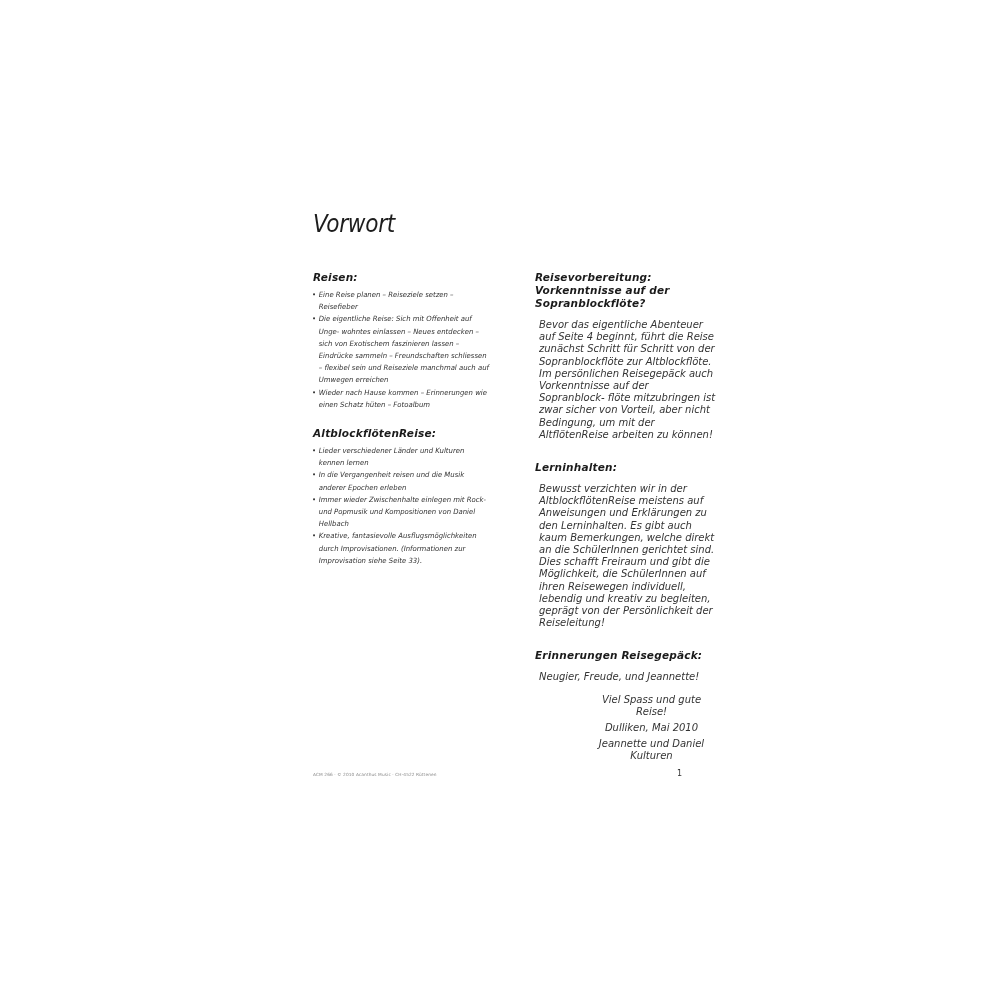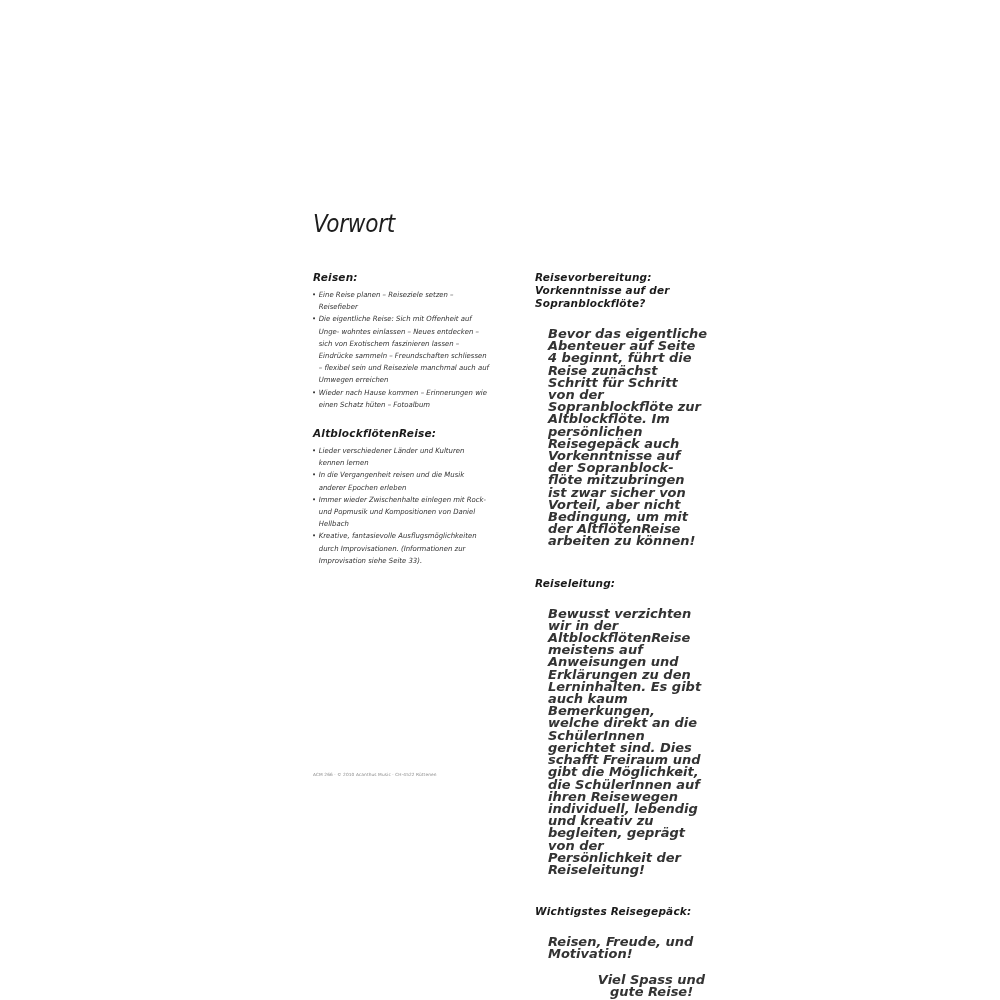--- a/index.html
+++ b/index.html
@@ -19,21 +19,21 @@
   h2 {
     margin:0; font-size:10.5px; font-weight:bold; font-style:italic; color:#1b1b1b;
     line-height:13px; letter-spacing:0.2px;
   }
   ul { list-style:none; margin:0; padding:0; }
   li {
     position:relative; padding-left:6px; font-size:7.2px; font-style:italic; line-height:12.2px; color:#333;
     transform: scaleX(0.96); transform-origin:left top;
   }
   li .bullet { position:absolute; left:-1px; top:0; font-style:normal; }
-  p { margin:13px; font-size:13px; font-style:italic; line-height:12.2px; color:#333;font-weight:bold; }
+  p { margin:4px; font-size:10px; font-style:italic; line-height:12.2px; color:#333; }
   .sec-gap { height:16px; }
   .signature { margin-left:48px; margin-top:10px;text-align:center; }
   .footer-left {
     position:absolute; left:313px; top:772px; font-size:4.3px; color:#888; letter-spacing:0.1px;
   }
   .footer-page {
     position:absolute; left:677px; top:769px; font-size:8px; color:#333;
   }
 </style>
 </head>
@@ -58,27 +58,27 @@
     <li><span class="bullet">•</span><span>Immer wieder Zwischenhalte einlegen mit Rock- und Popmusik und Kompositionen von Daniel Hellbach</span></li>
     <li><span class="bullet">•</span><span>Kreative, fantasievolle Ausflugsmöglichkeiten durch Improvisationen. (Informationen zur Improvisation siehe Seite 33).</span></li>
   </ul>
 </div>
 
 <div class="col col-right">
   <h2>Reisevorbereitung: Vorkenntnisse auf der Sopranblockflöte?</h2>
   <div style="height:5px"></div>
   <p>Bevor das eigentliche Abenteuer auf Seite 4 beginnt, führt die Reise zunächst Schritt für Schritt von der Sopranblockflöte zur Altblockflöte. Im persönlichen Reisegepäck auch Vorkenntnisse auf der Sopranblock- flöte mitzubringen ist zwar sicher von Vorteil, aber nicht Bedingung, um mit der AltflötenReise arbeiten zu können!</p>
   <div class="sec-gap"></div>
-  <h2>Reiseleitung:</h2>
+  <h2>Lerninhalten:</h2>
   <div style="height:5px"></div>
   <p>Bewusst verzichten wir in der AltblockflötenReise meistens auf Anweisungen und Erklärungen zu den Lerninhalten. Es gibt auch kaum Bemerkungen, welche direkt an die SchülerInnen gerichtet sind. Dies schafft Freiraum und gibt die Möglichkeit, die SchülerInnen auf ihren Reisewegen individuell, lebendig und kreativ zu begleiten, geprägt von der Persönlichkeit der Reiseleitung!</p>
   <div class="sec-gap"></div>
-  <h2>Wichtigstes Reisegepäck:</h2>
+  <h2>Erinnerungen Reisegepäck:</h2>
   <div style="height:5px"></div>
-  <p>Reisen, Freude, und Motivation!</p>
+  <p>Neugier, Freude, und Jeannette!</p>
   <div class="signature">
     <p>Viel Spass und gute Reise!</p>
     <p>Dulliken, Mai 2010</p>
     <p>Jeannette und Daniel Kulturen</p>
   </div>
 </div>
 
 <div class="footer-left">ACM 266 · © 2010 Acanthus Music · CH-4522 Rüttenen</div>
 <div class="footer-page">1</div>
 

